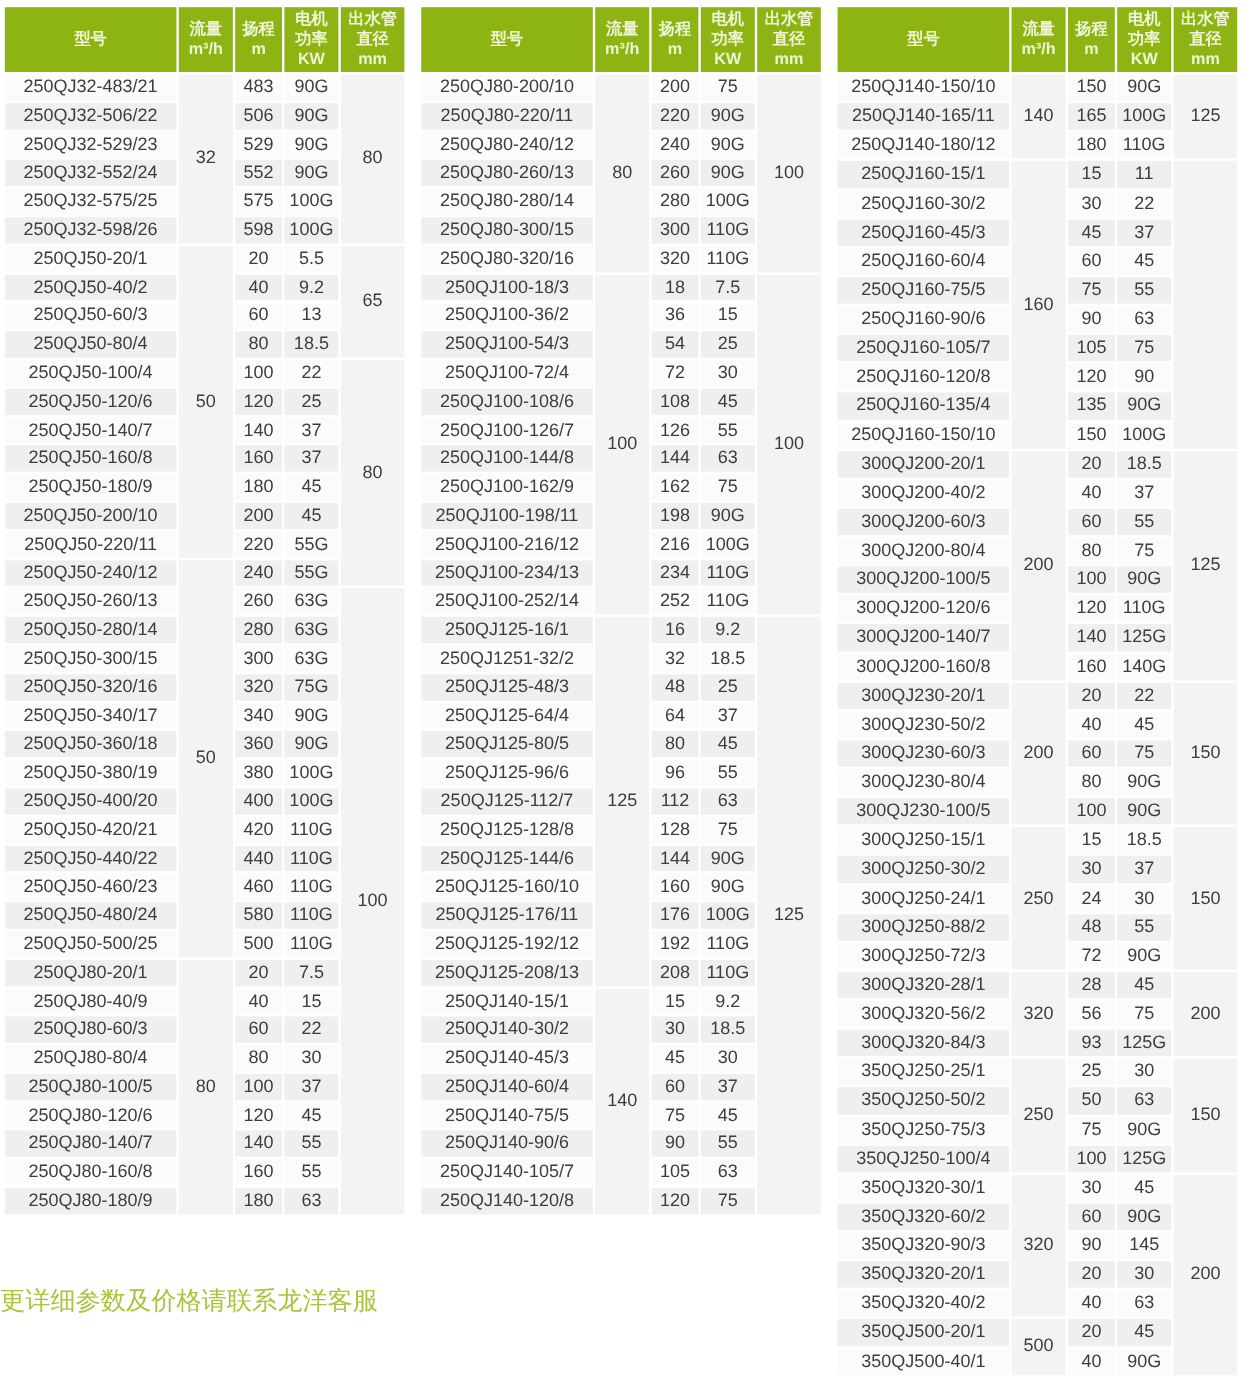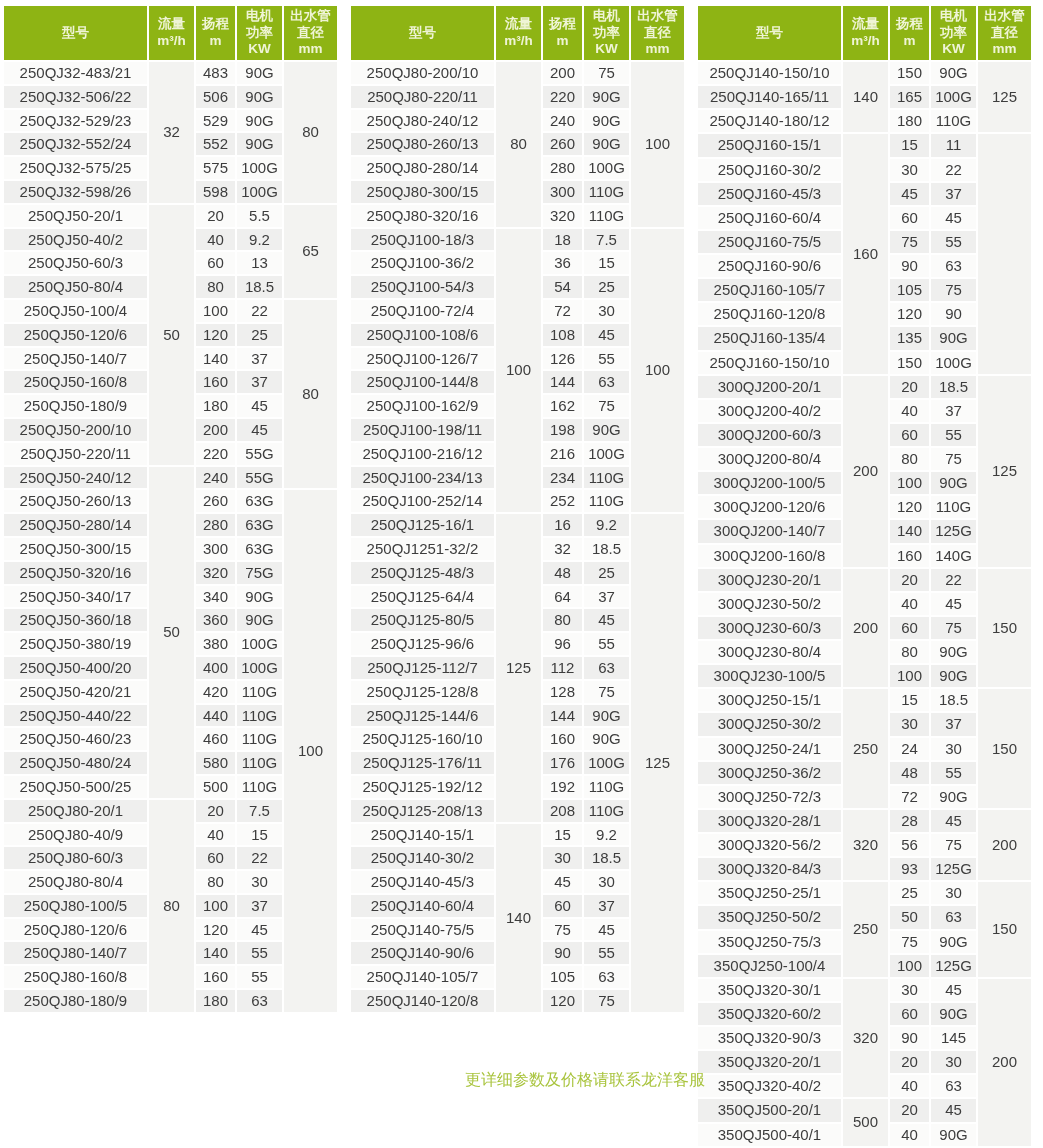--- a/index.html
+++ b/index.html
@@ -45,24 +45,23 @@
   }
   table.g40 td{height:21.8px;line-height:21.8px;}
   table.g45 td{height:22.13px;line-height:22.13px;}
   td.even{background:var(--row-even-bg,#fbfbfa);}
   td.odd{background:var(--row-odd-bg,#efefee);}
   td.merged{background:var(--merged-bg,#f3f3f1);}
   .footer{
     position:absolute;
     left:0;top:1070px;
     width:685px;
-    text-align:right;
-    font-size:16px;
+    text-align:left;
+    font-size:21px;
     color:var(--footer-text,#a9c43e);
-    margin-left:20px;
   }
 </style>
 </head>
 <body>
 
 <div class="page" style="--header-bg: #8eb414; --header-text: #eff4d5; --row-even-bg: #fbfbfa; --row-odd-bg: #efefee; --merged-bg: #f3f3f1; --body-text: #3d3d3d; --footer-text: #a9c43e; --page-bg: #ffffff;">
   <div class="tables">
       <table class="spec-table g40">
         <colgroup>
           <col style="width: 143px;">
@@ -685,21 +684,21 @@
             <td class="odd">300QJ250-30/2</td>
             <td class="odd">30</td>
             <td class="odd">37</td>
           </tr>
           <tr>
             <td class="even">300QJ250-24/1</td>
             <td class="even">24</td>
             <td class="even">30</td>
           </tr>
           <tr>
-            <td class="odd">300QJ250-36/2</td>
+            <td class="odd">300QJ250-88/2</td>
             <td class="odd">48</td>
             <td class="odd">55</td>
           </tr>
           <tr>
             <td class="even">300QJ250-72/3</td>
             <td class="even">72</td>
             <td class="even">90G</td>
           </tr>
           <tr>
             <td class="odd">300QJ320-28/1</td>

